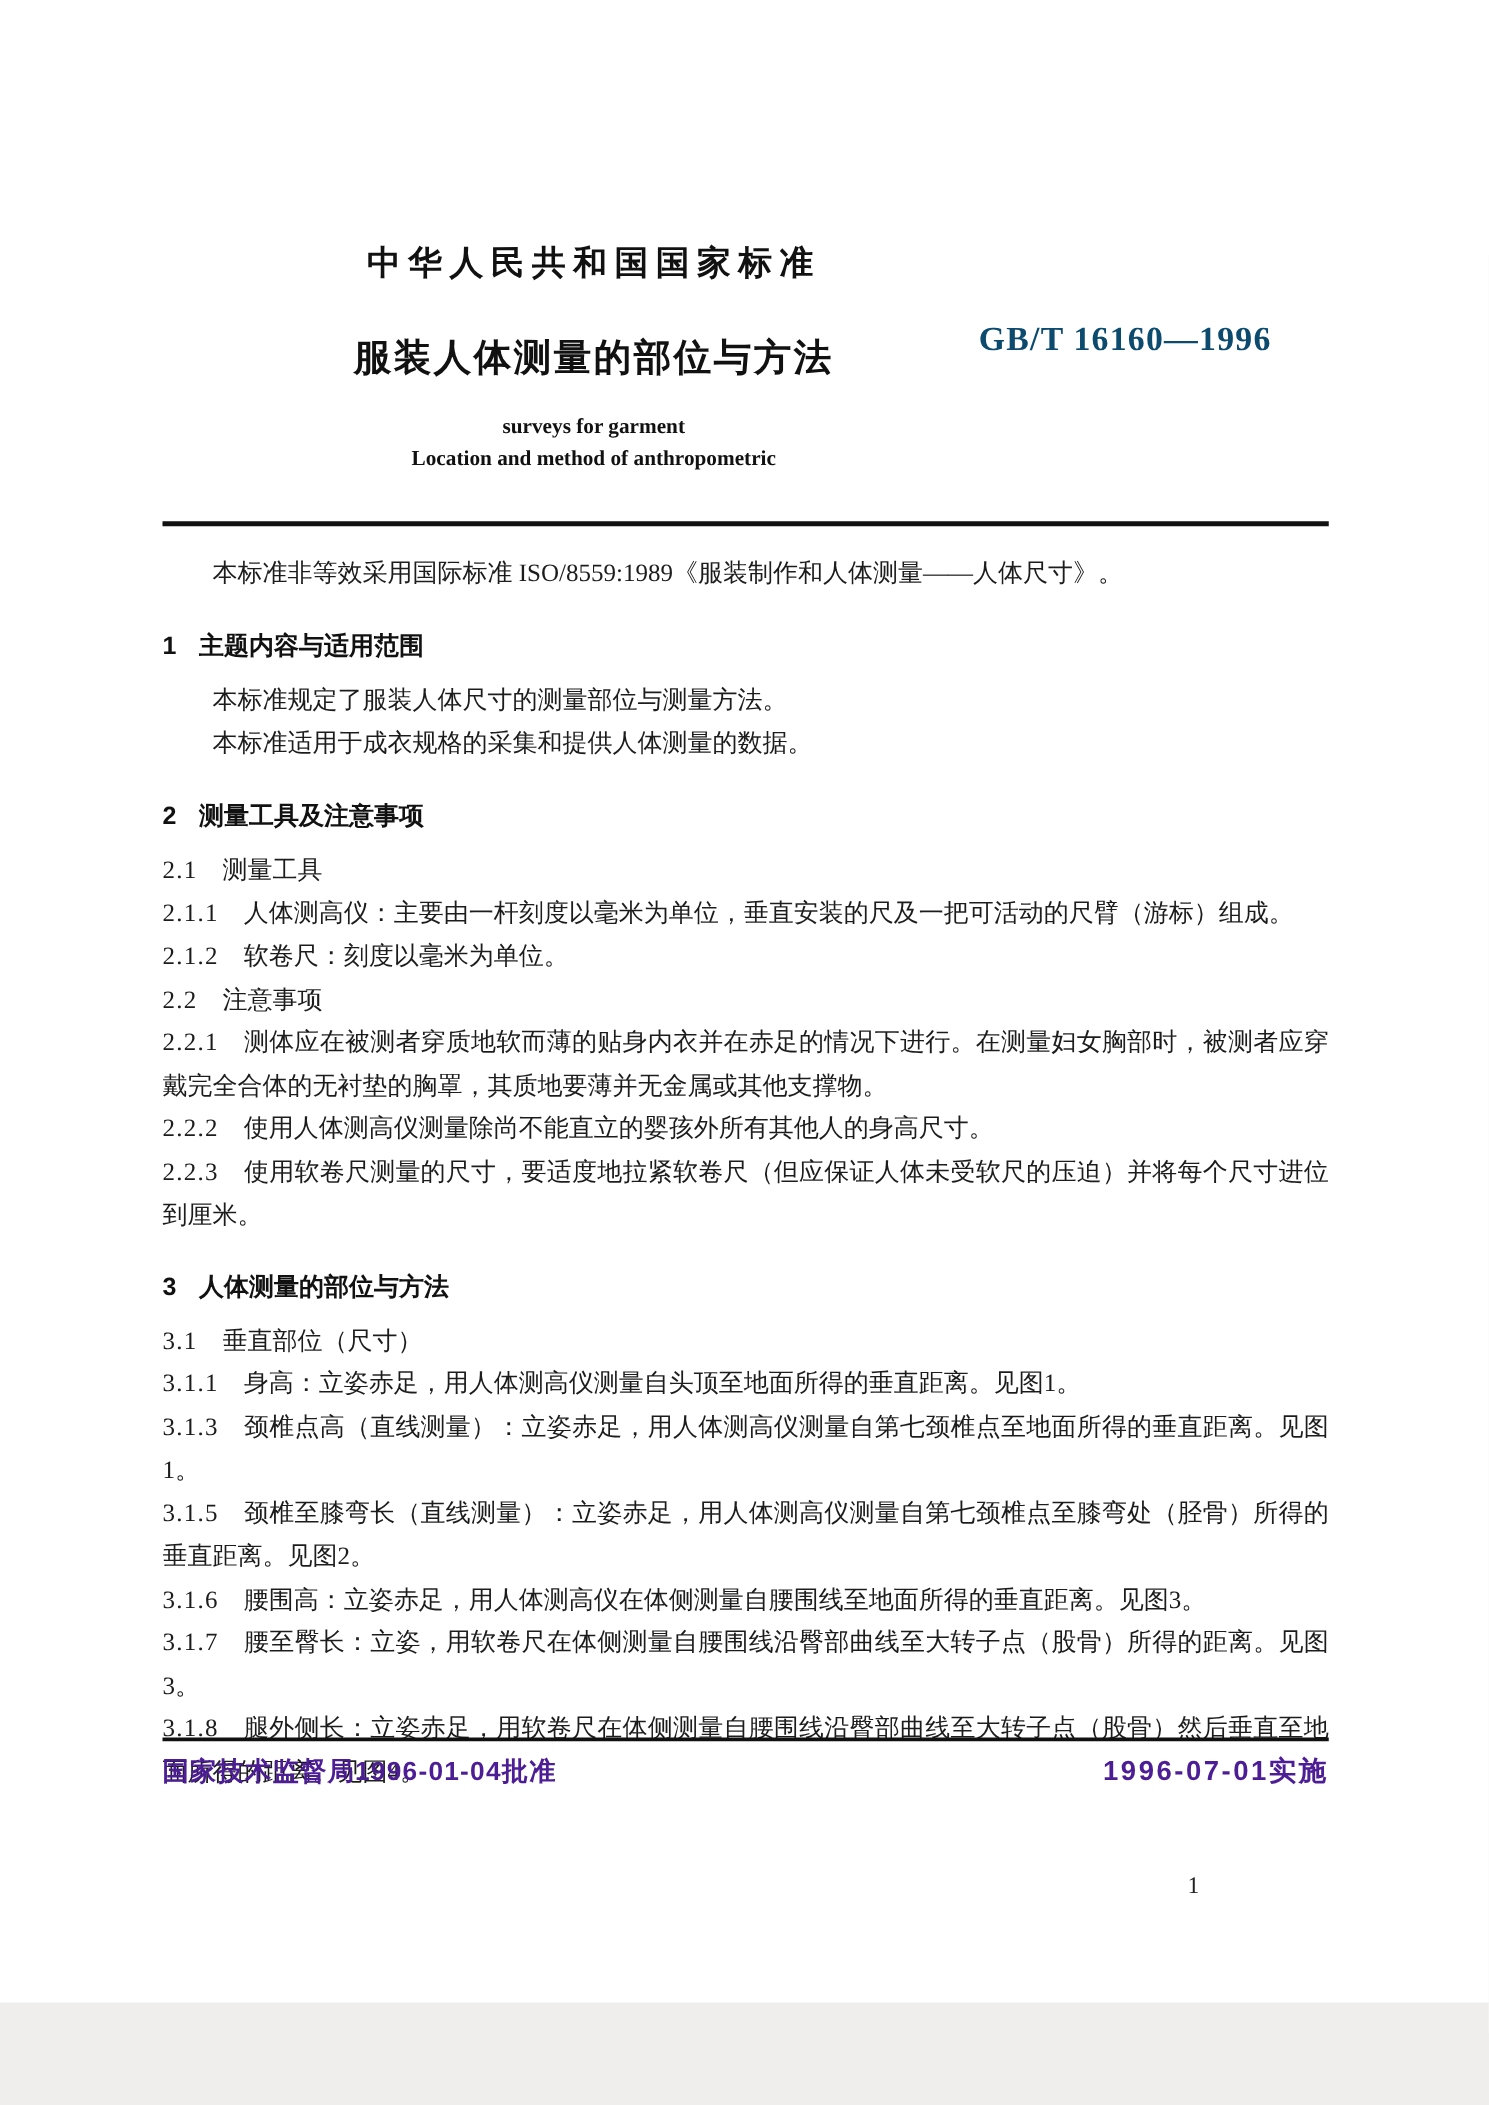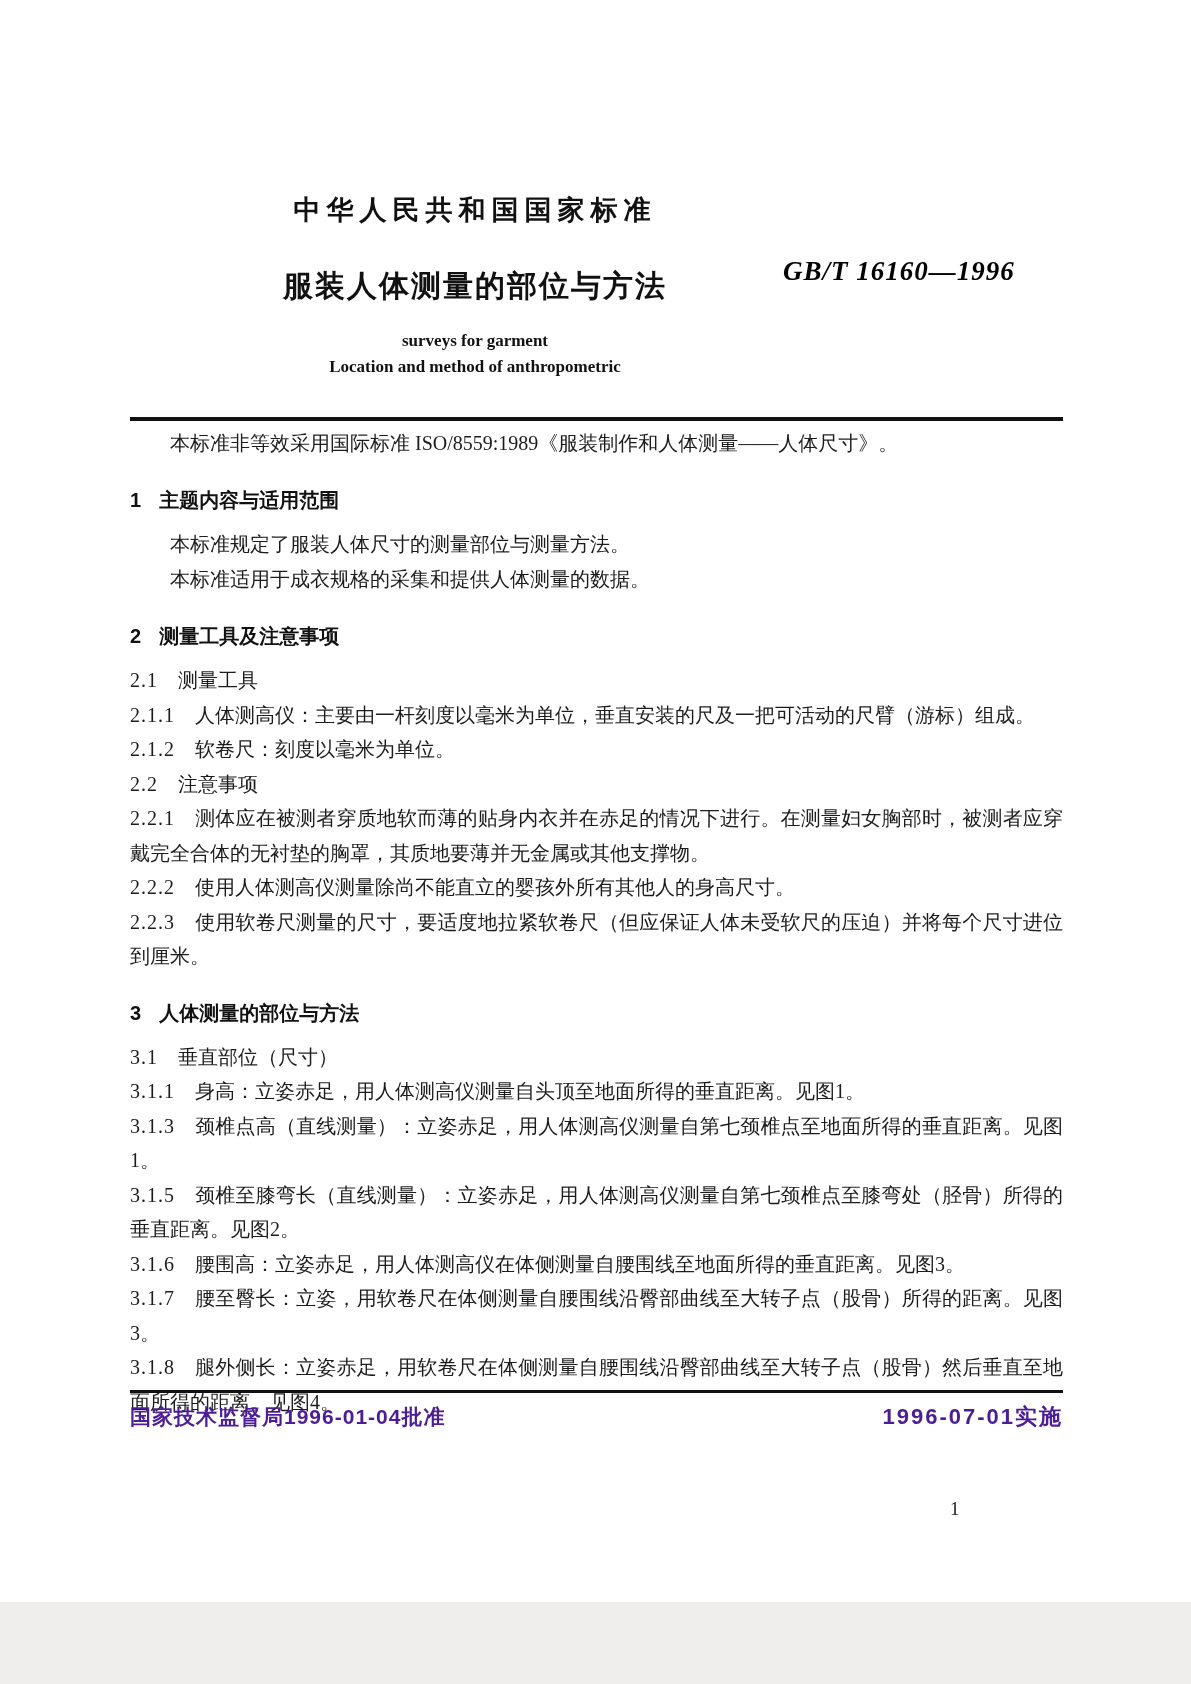--- a/index.html
+++ b/index.html
@@ -40,22 +40,21 @@
     color: #111;
   }
   .std-number {
     position: absolute;
     top: 256px; left: 783px;
     font-family: "Liberation Serif", "DejaVu Serif", serif;
     font-weight: bold;
     font-size: 27px;
     letter-spacing: 1px;
     white-space: nowrap;
-    color: #000000;
-    font-style: italic;
+    color: #0c4a6e;
   }
   .eng-title {
     position: absolute;
     top: 328px; left: 130px; width: 690px;
     text-align: center;
     font-family: "Liberation Serif", "DejaVu Serif", serif;
     font-weight: bold;
     font-size: 17px;
     line-height: 26px;
     color: #111;
@@ -64,21 +63,21 @@
   .rule-top {
     position: absolute;
     top: 417px; left: 130px;
     width: 933px; height: 4px;
     background: #111;
   }
 
   
   .doc-body {
     position: absolute;
-    top: 416px; left: 130px;
+    top: 432px; left: 130px;
     width: 933px;
   }
   .para {
     margin: 0;
     font-size: 20px;
     line-height: 35px;
     text-align: justify;
   }
   .indent { text-indent: 2em; }
   .intro { margin-top: 10px; }

